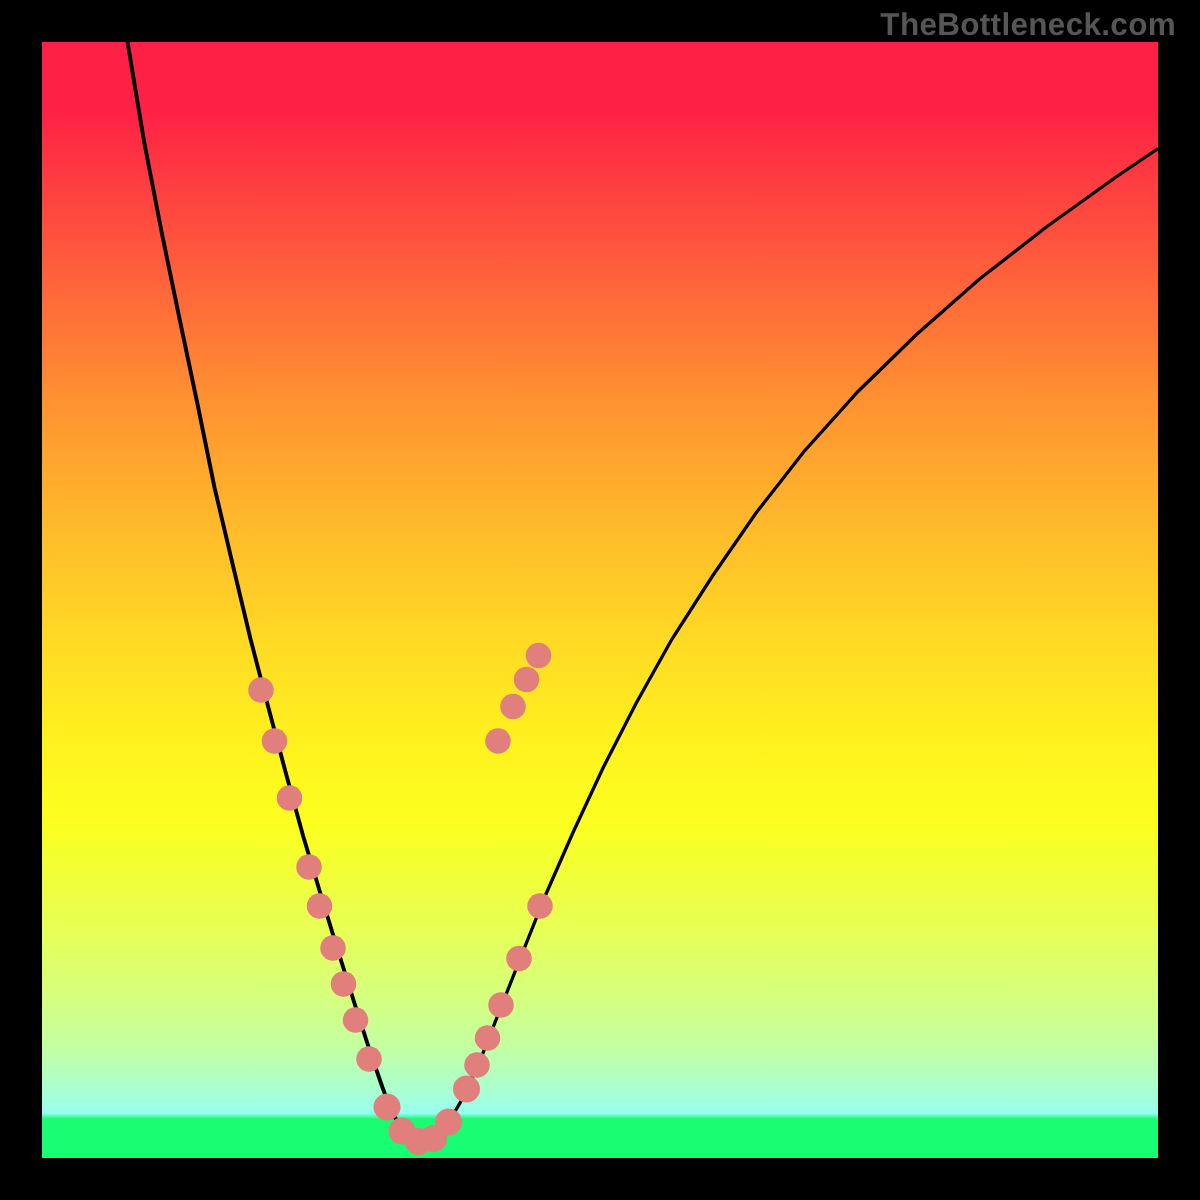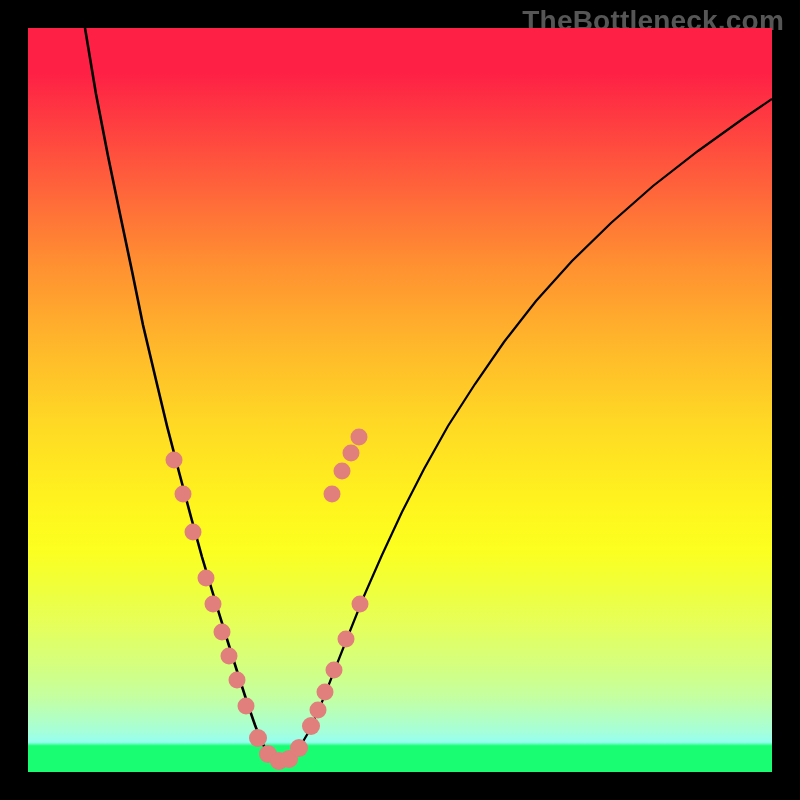--- a/index.html
+++ b/index.html
@@ -33,21 +33,21 @@
       #95fff0 96%,
       #18fd71 96.5%,
       #18fd71 100%
     );
   }
   .watermark {
     position: absolute;
     top: 5px;
     right: 16px;
     font-family: Arial, Helvetica, sans-serif;
-    font-size: 28px;
+    font-size: 21px;
     font-weight: bold;
     color: #565656;
     letter-spacing: 0.2px;
   }
   svg.curve {
     position: absolute;
     left: 0;
     top: 0;
     width: 744px;
     height: 744px;

